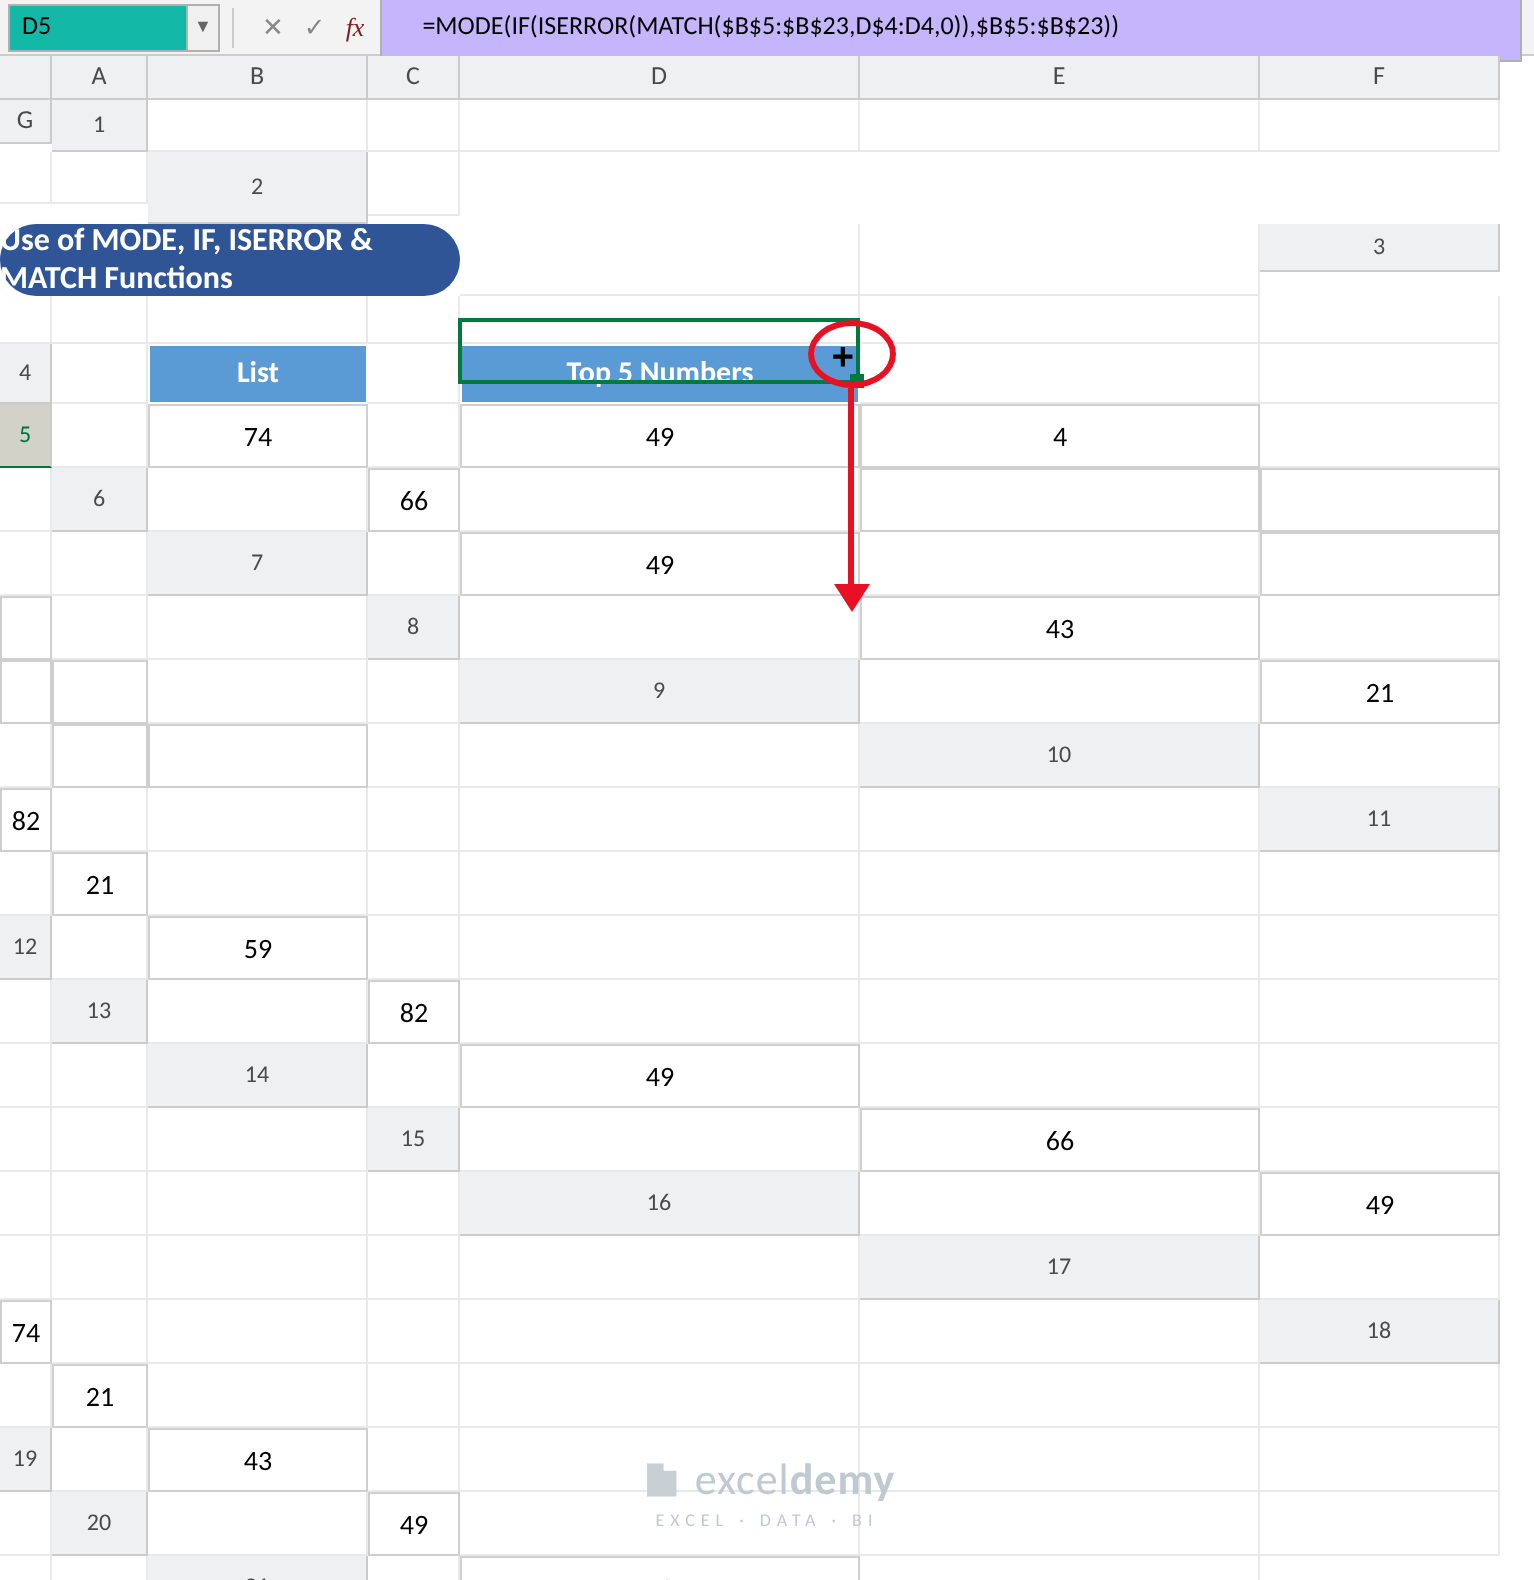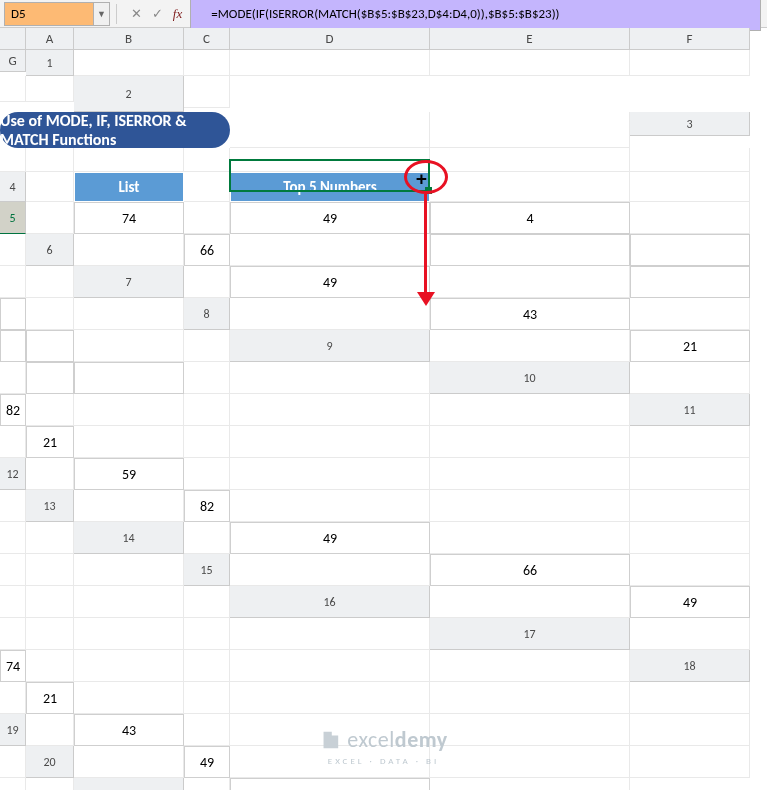--- a/index.html
+++ b/index.html
@@ -15,21 +15,21 @@
 .formula-bar {
   display: flex;
   align-items: center;
   height: 28px;
   border-bottom: 1px solid #ccc;
   background: #f3f3f3;
 }
 .name-box {
   width: 90px;
   height: 24px;
-  background: #fdba74;
+  background: #14b8a6;
   border: 1px solid #b0b0b0;
   margin-left: 4px;
   display: flex;
   align-items: center;
   padding-left: 6px;
   font-size: 13px;
 }
 .name-dd {
   width: 16px;
   height: 24px;

